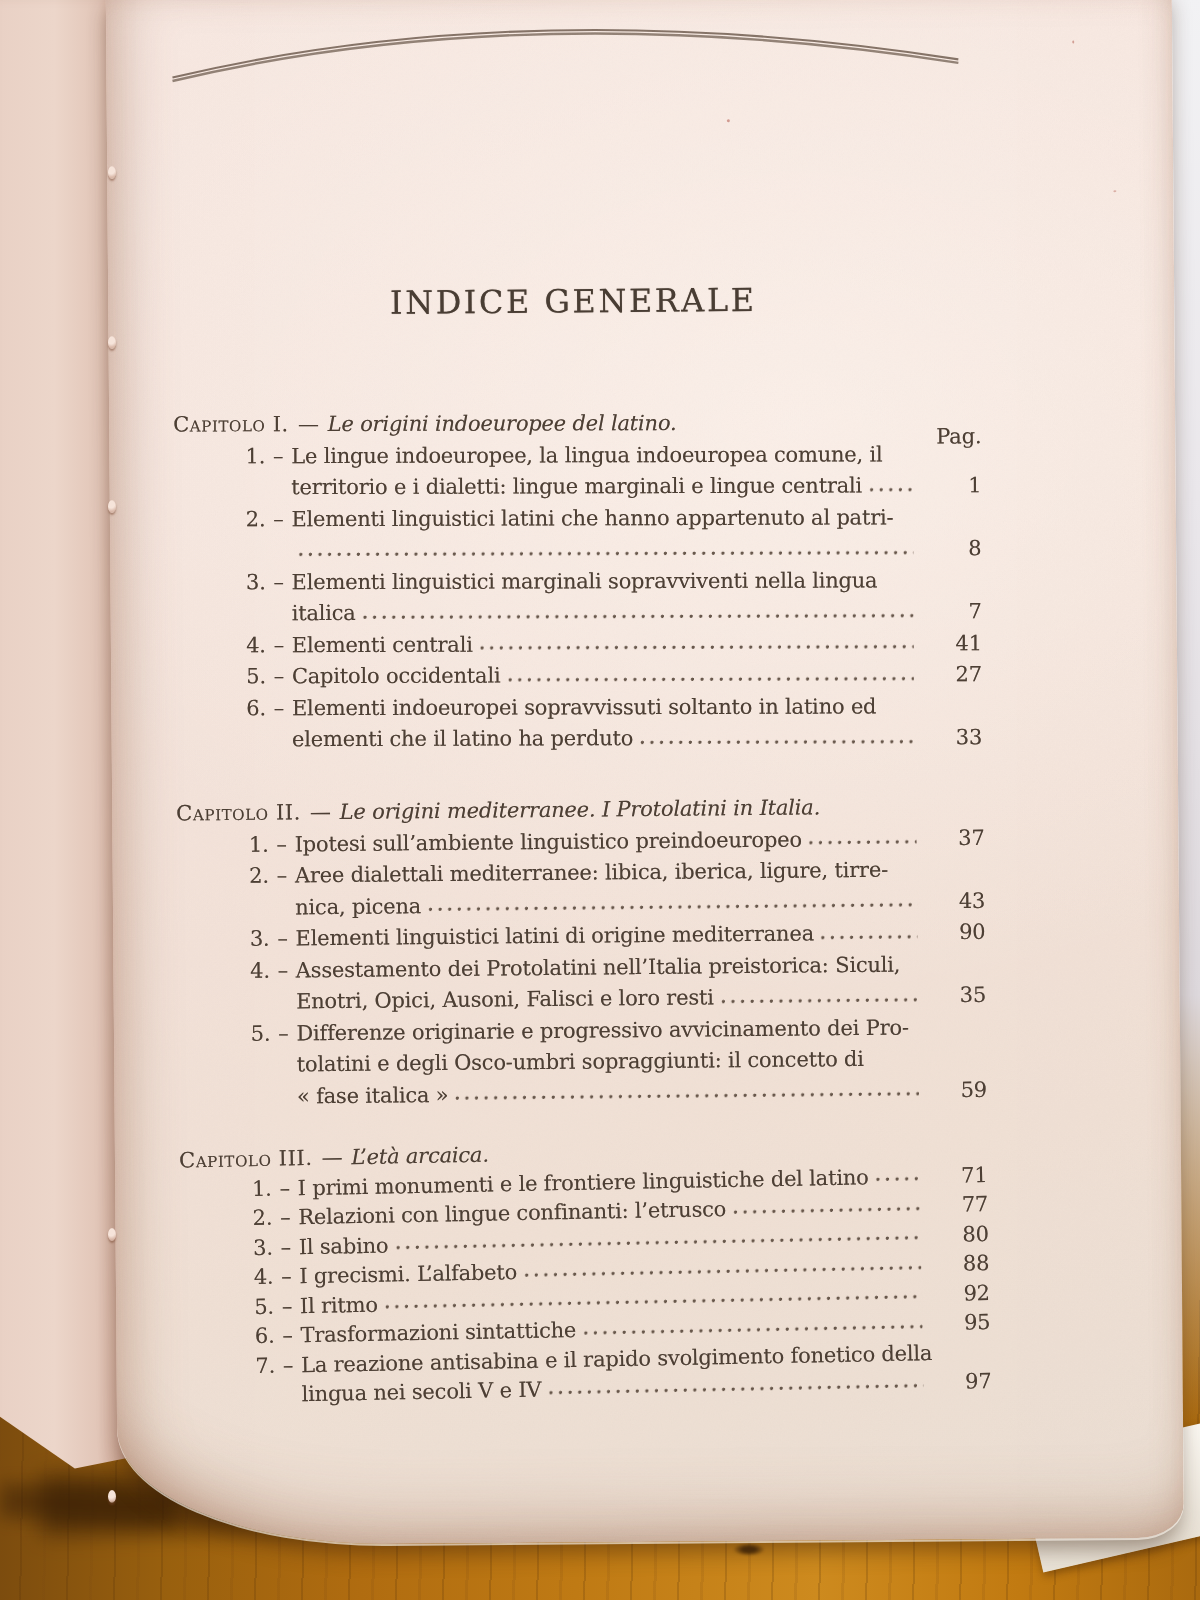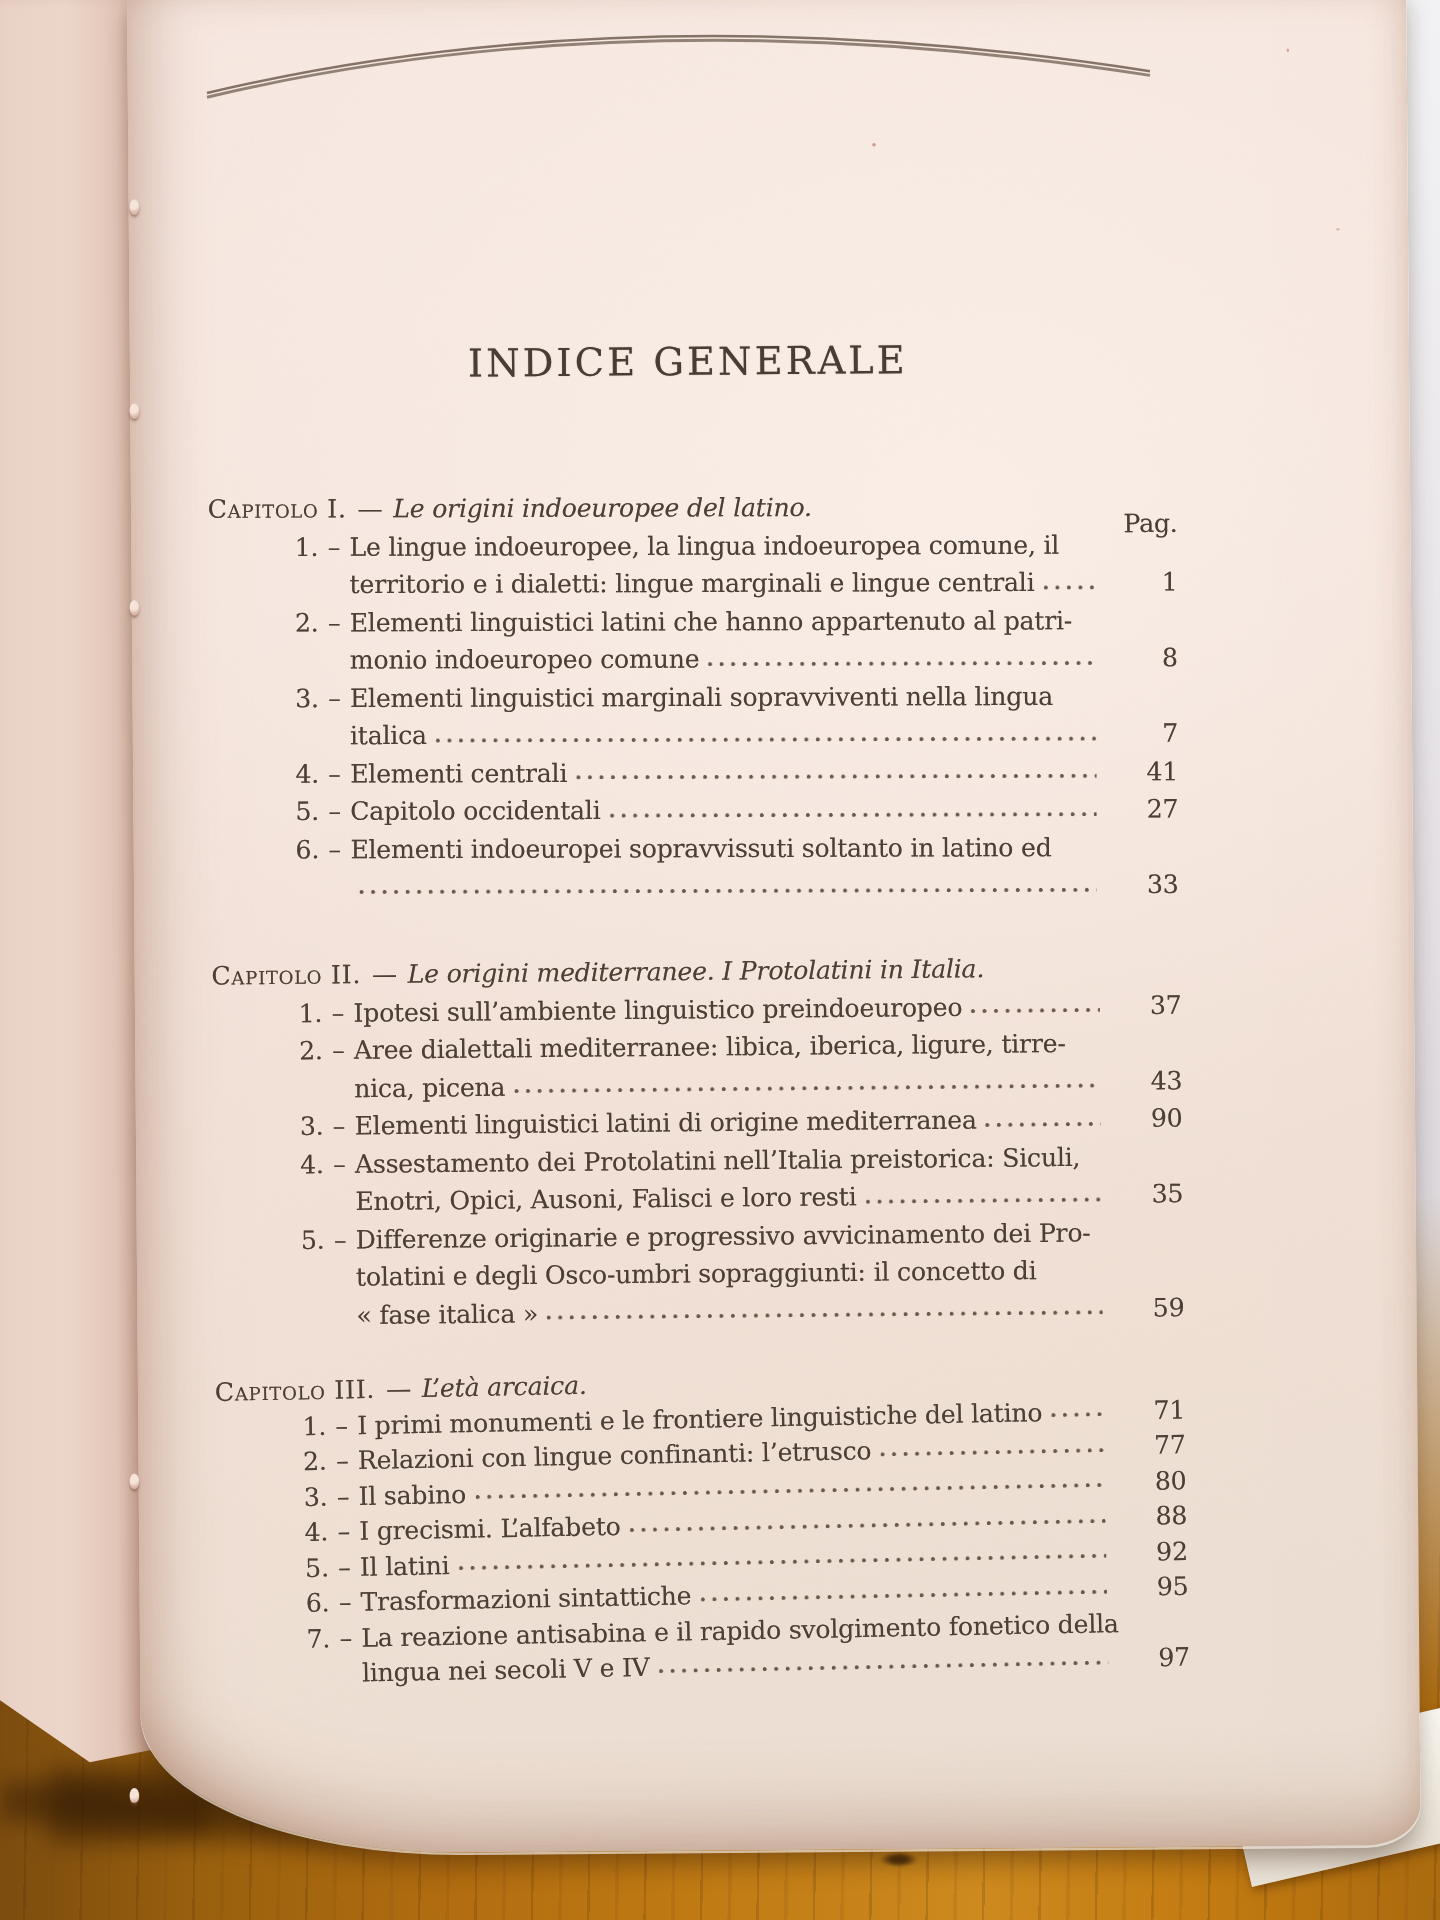--- a/index.html
+++ b/index.html
@@ -163,21 +163,20 @@
             </div>
           </div>
           <div class="entry">
             <span class="num">2.</span>
             <span class="edash">–</span>
             <div class="ebody">
               <div class="line">
                 <span class="lt">Elementi linguistici latini che hanno appartenuto al patri-</span>
               </div>
               <div class="line last">
-                <span class="lt">monio indoeuropeo comune</span>
                 <span class="leader"></span>
                 <span class="pg">8</span>
               </div>
             </div>
           </div>
           <div class="entry">
             <span class="num">3.</span>
             <span class="edash">–</span>
             <div class="ebody">
               <div class="line">
@@ -213,20 +212,21 @@
             </div>
           </div>
           <div class="entry">
             <span class="num">6.</span>
             <span class="edash">–</span>
             <div class="ebody">
               <div class="line">
                 <span class="lt">Elementi indoeuropei sopravvissuti soltanto in latino ed</span>
               </div>
               <div class="line last">
+                <span class="lt">elementi che il latino ha perduto</span>
                 <span class="leader"></span>
                 <span class="pg">33</span>
               </div>
             </div>
           </div>
         </section>
         <section class="chapter ch2">
           <div class="chead"><span class="clabel">Capitolo II.</span><span class="csep">—</span><span class="ctitle">Le origini mediterranee. I Protolatini in Italia.</span></div>
           <div class="entry">
             <span class="num">1.</span>
@@ -340,21 +340,21 @@
                 <span class="leader"></span>
                 <span class="pg">88</span>
               </div>
             </div>
           </div>
           <div class="entry">
             <span class="num">5.</span>
             <span class="edash">–</span>
             <div class="ebody">
               <div class="line last">
-                <span class="lt">Il latini</span>
+                <span class="lt">Il ritmo</span>
                 <span class="leader"></span>
                 <span class="pg">92</span>
               </div>
             </div>
           </div>
           <div class="entry">
             <span class="num">6.</span>
             <span class="edash">–</span>
             <div class="ebody">
               <div class="line last">

